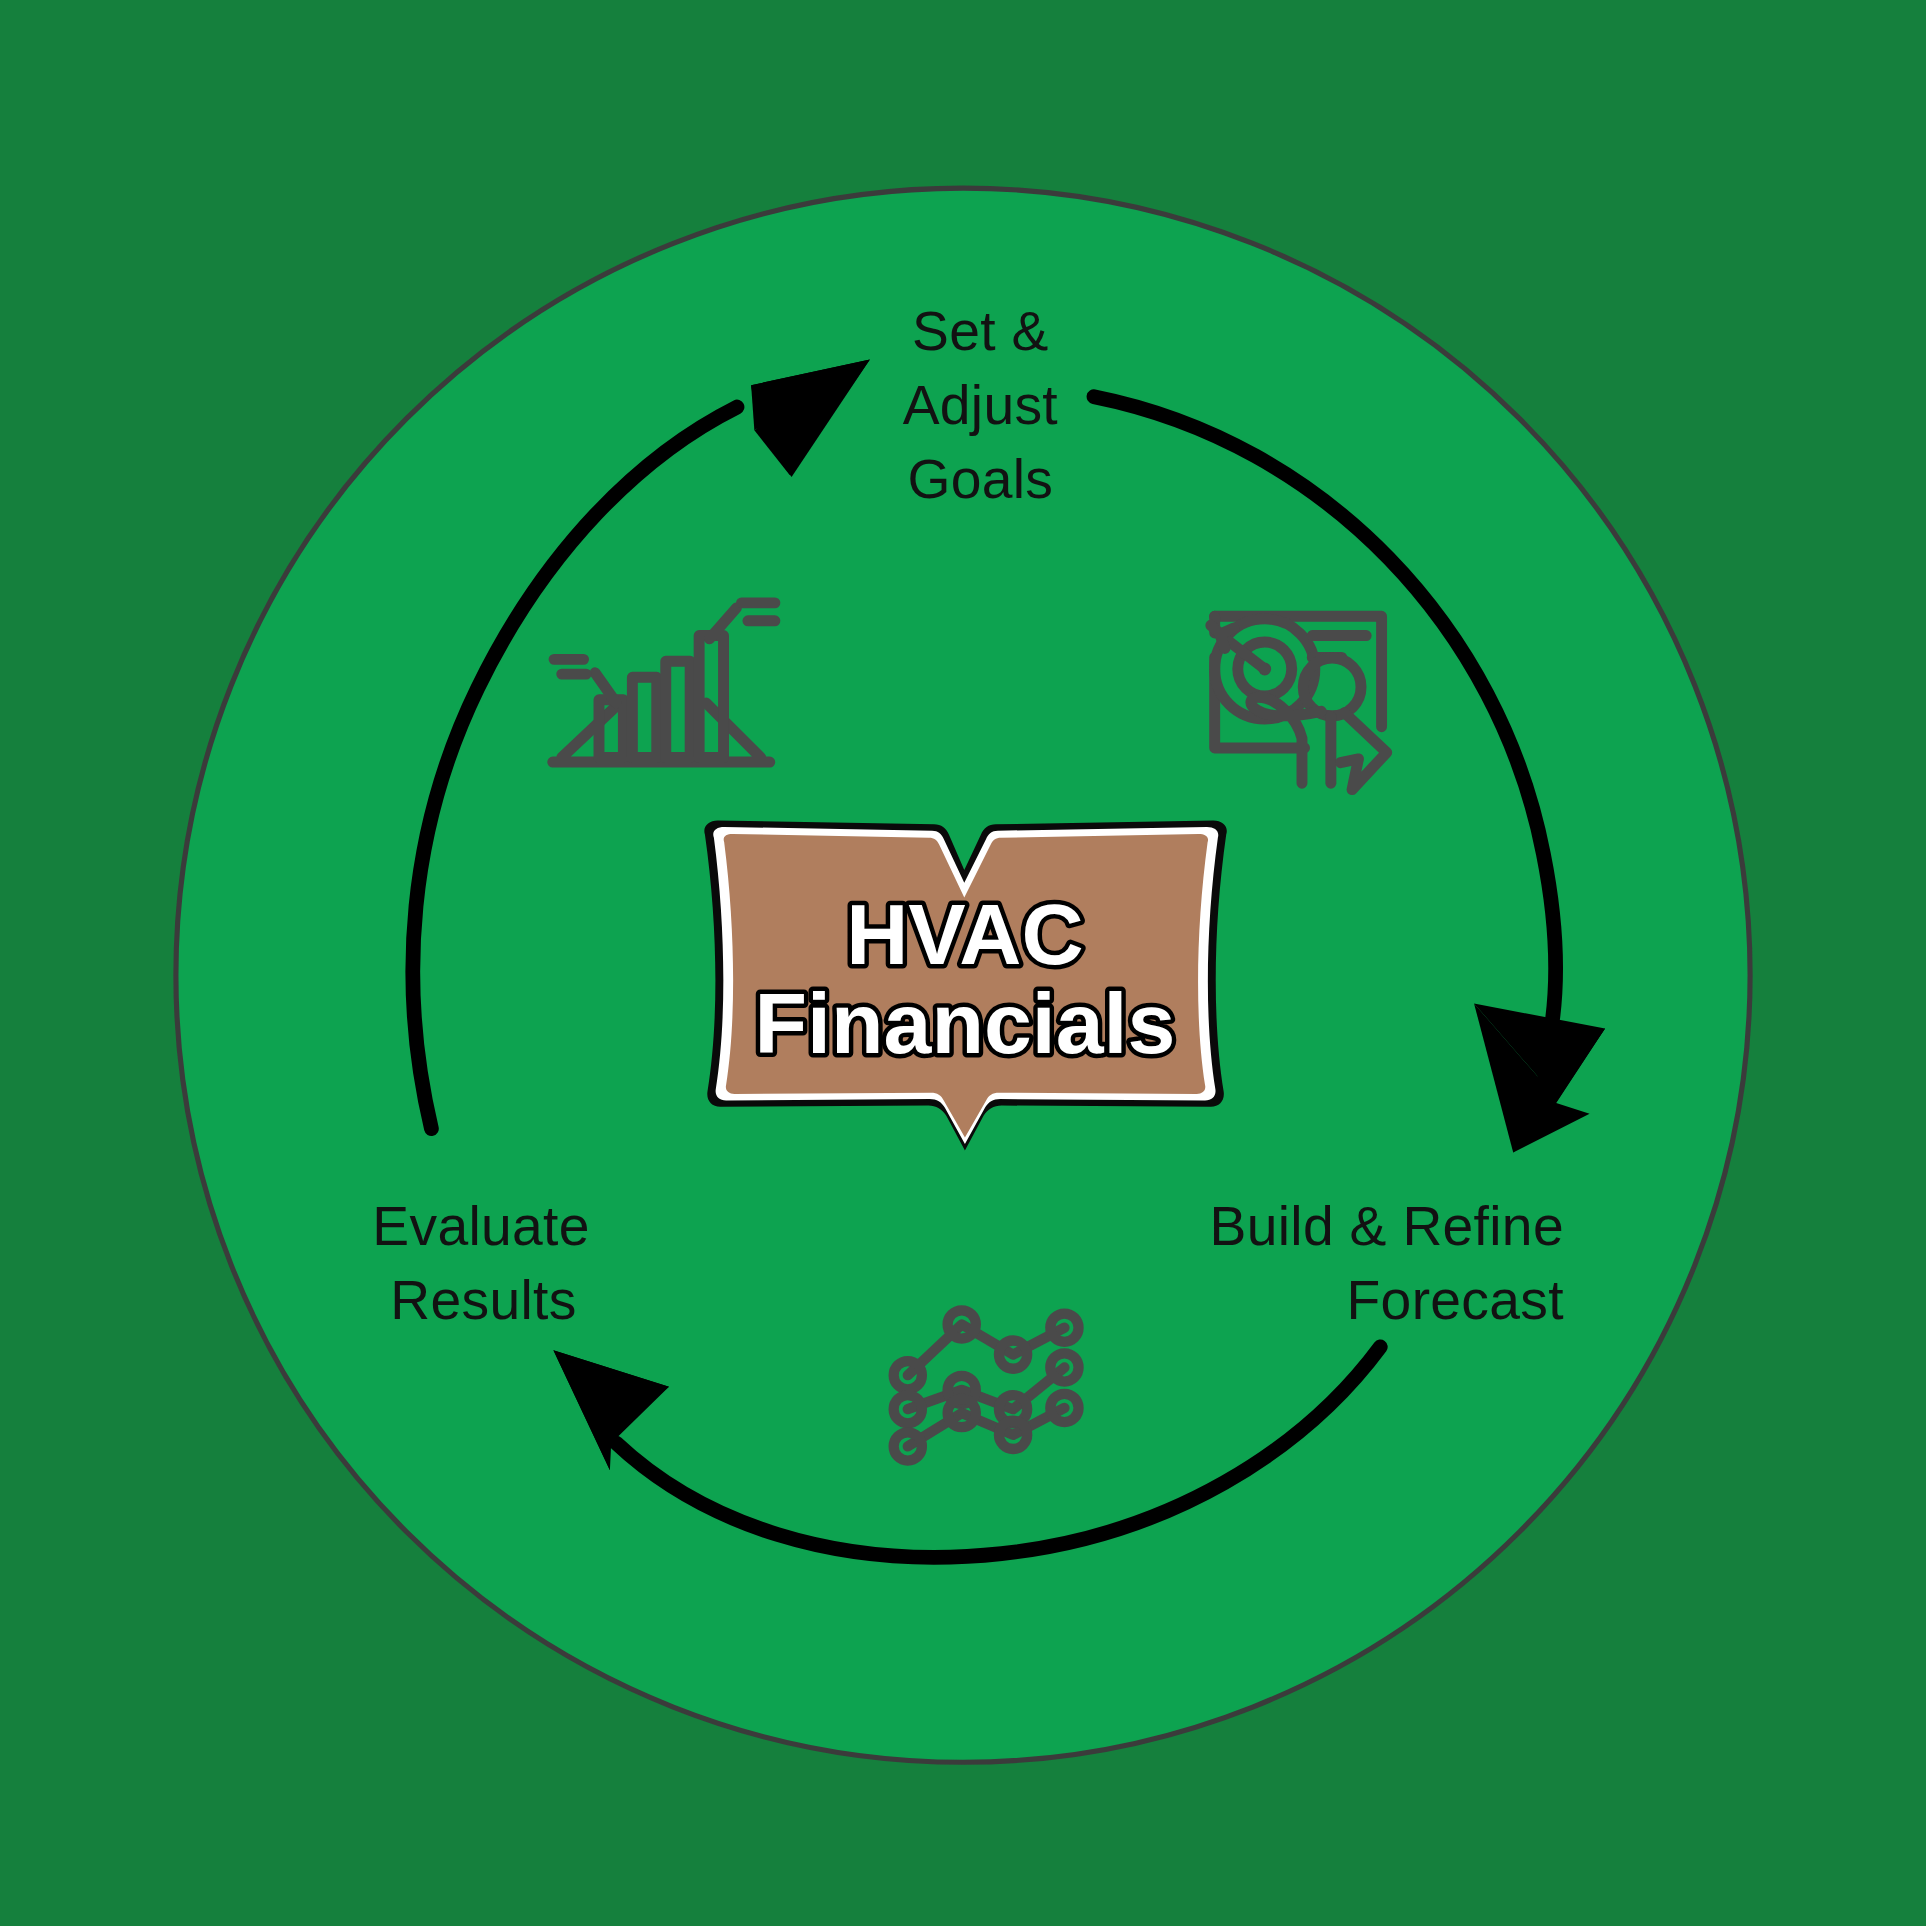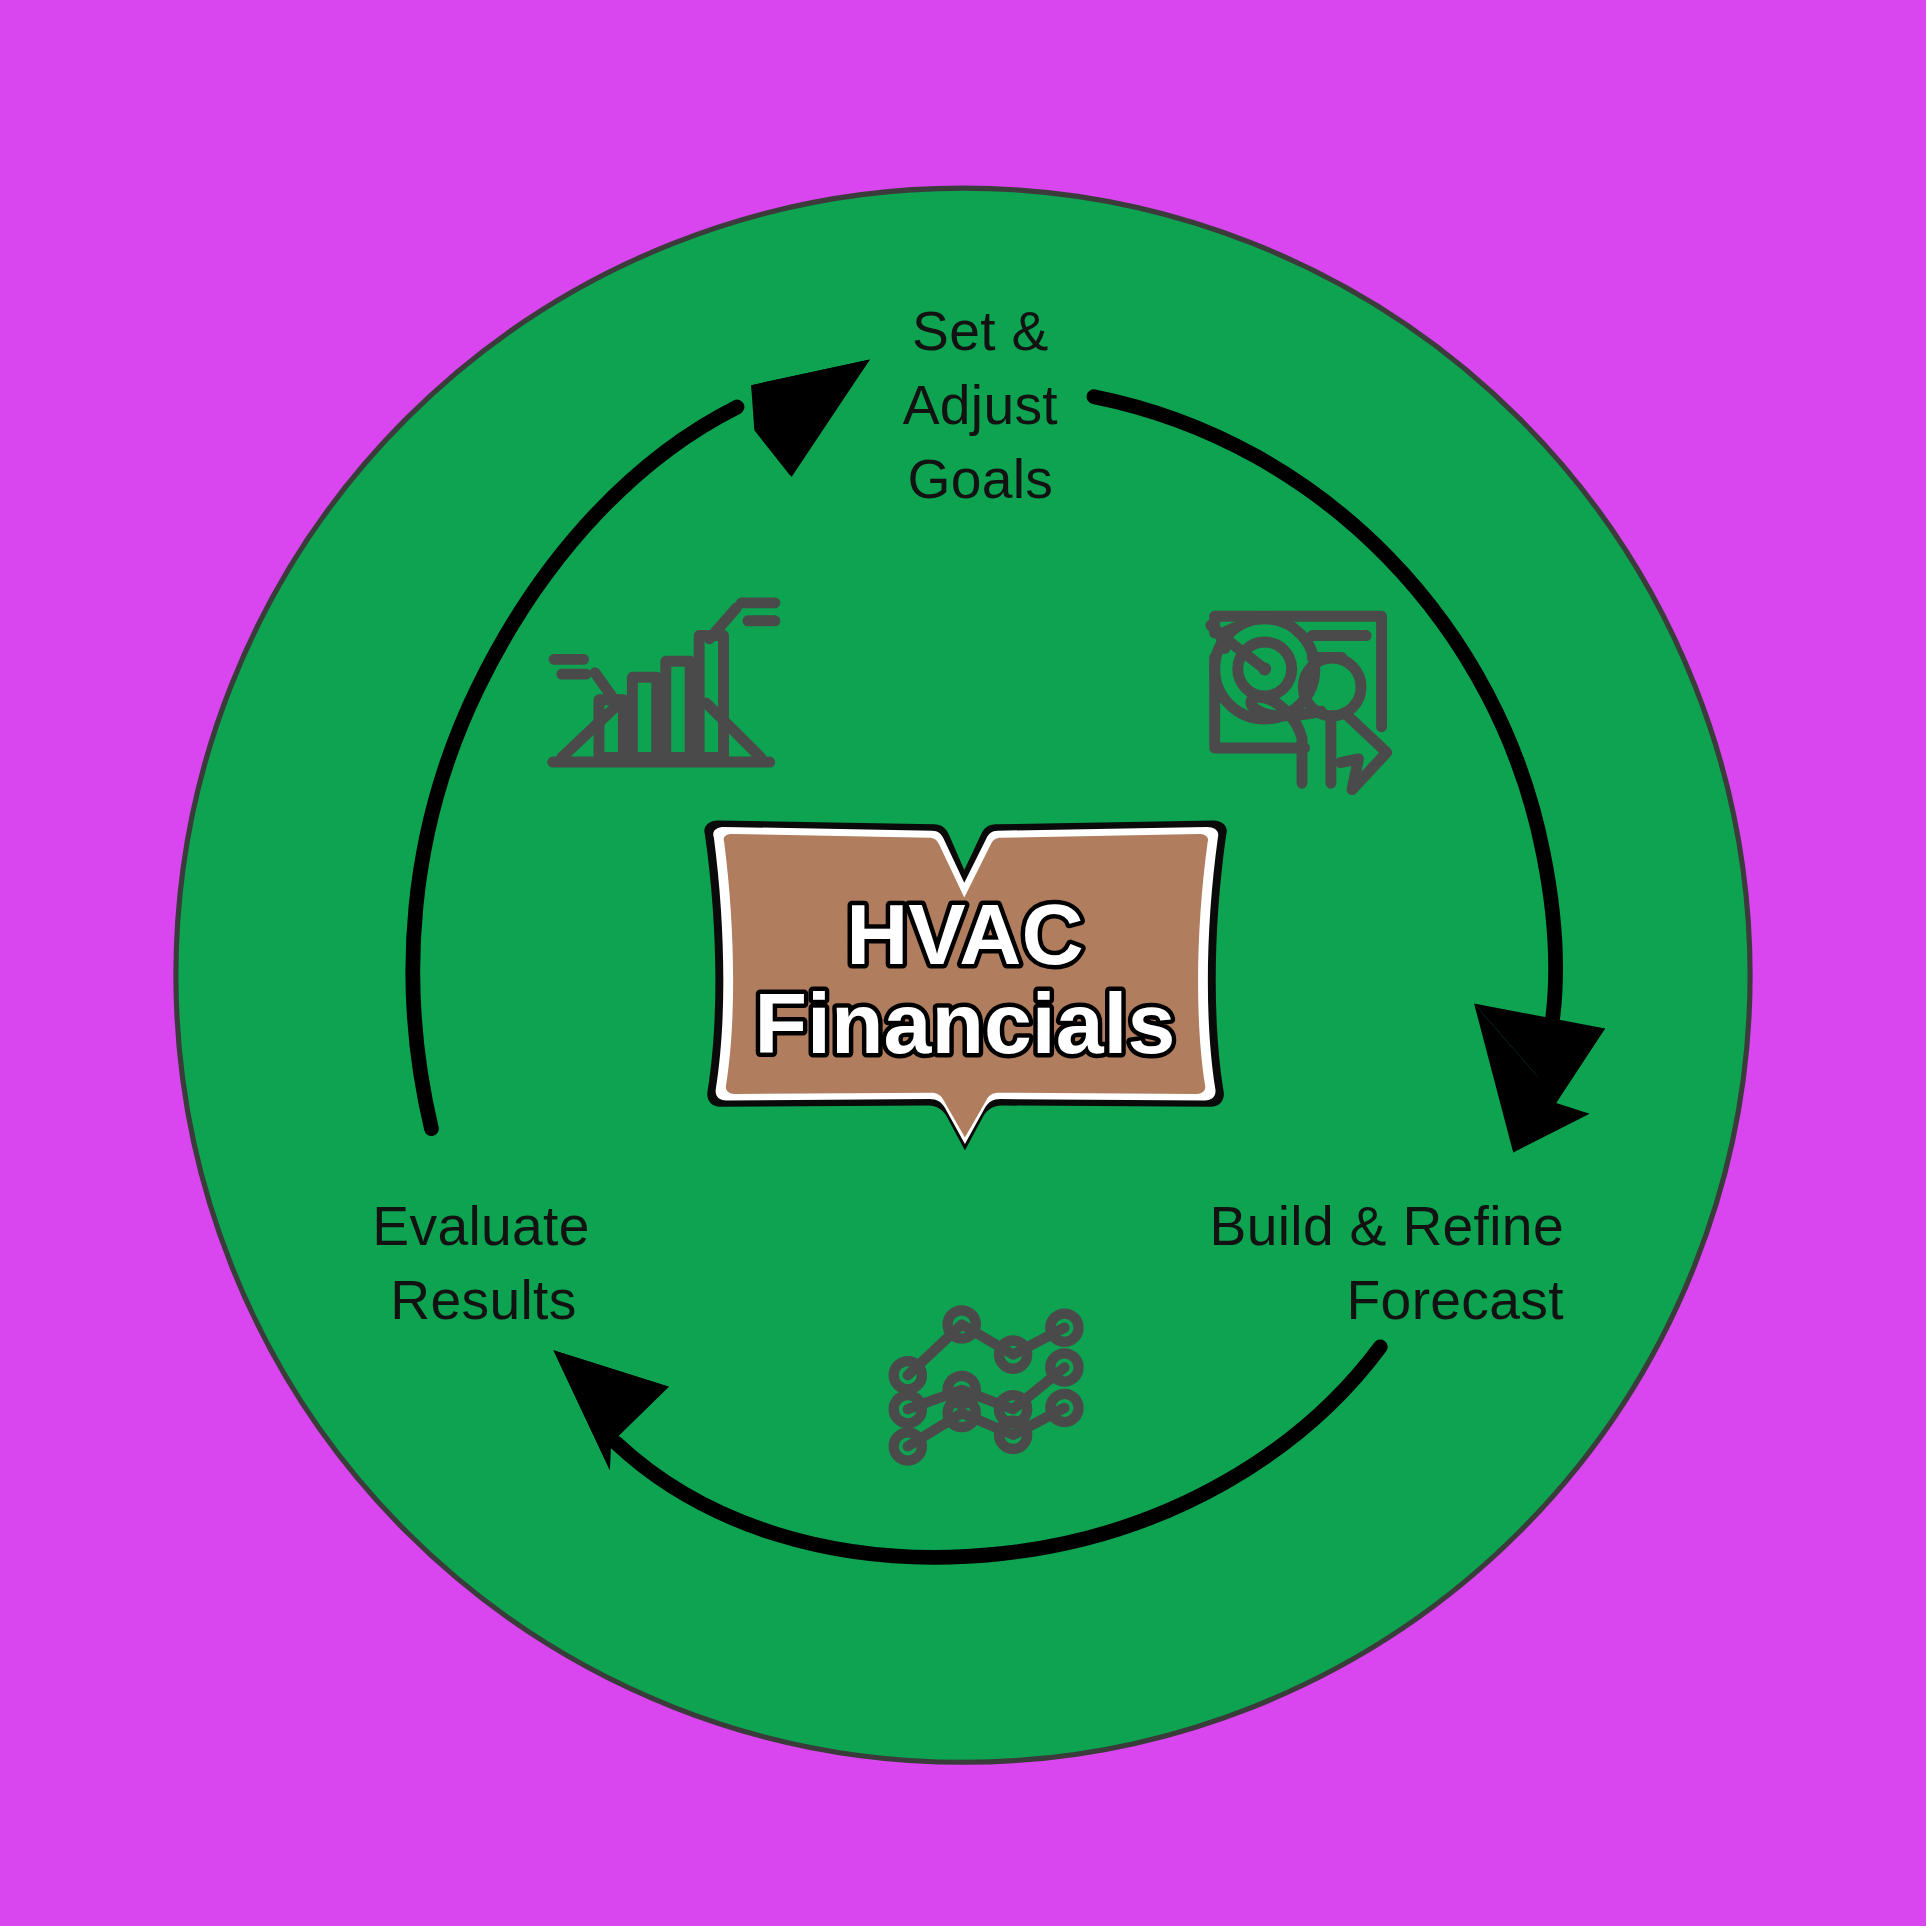--- a/index.html
+++ b/index.html
@@ -11,21 +11,21 @@
   body {
     width: 1926px;
     height: 1926px;
     font-family: "Liberation Sans", sans-serif;
     overflow: hidden;
   }
   #stage {
     position: relative;
     width: 1926px;
     height: 1926px;
-    background: #d946ef;
+    background: #15803d;
   }
   #diagram {
     position: absolute;
     left: 0;
     top: 0;
     width: 1926px;
     height: 1926px;
     display: block;
   }
   .cycle-label {

